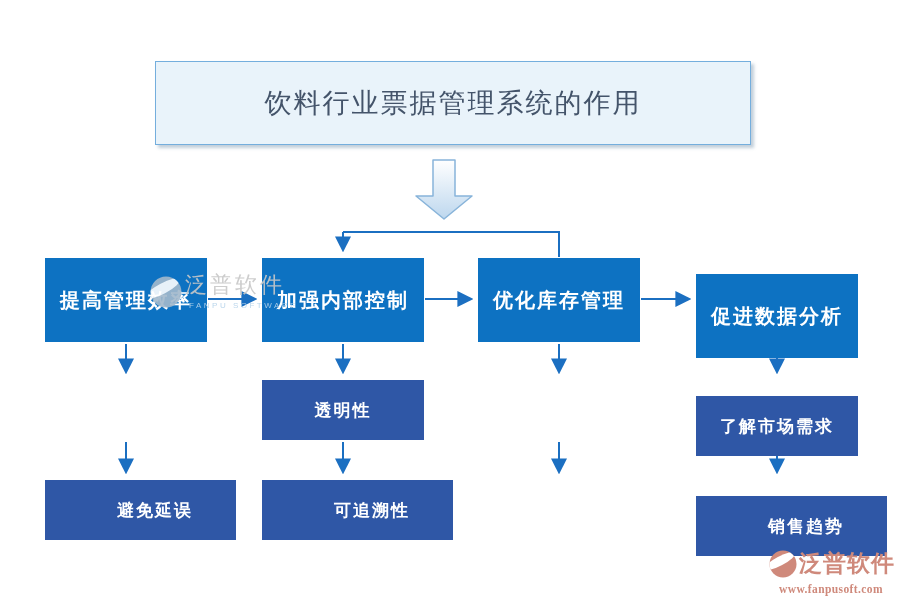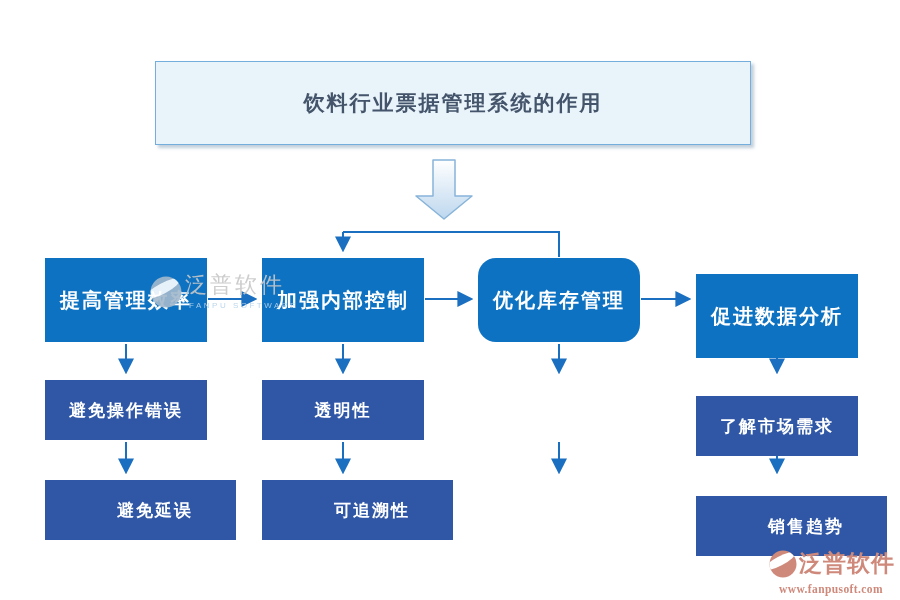--- a/index.html
+++ b/index.html
@@ -11,23 +11,22 @@
   
   .title-box {
     position:absolute; left:155px; top:61px; width:594px; height:82px;
     background:var(--title-bg,#e9f3fa);
     border:1.5px solid var(--title-border,#74aedd);
     box-shadow:3px 3px 3px rgba(120,148,172,.45);
     display:flex; align-items:center; justify-content:center;
   }
   .title-text {
     font-family:"Liberation Serif", serif;
-    font-size:21px; letter-spacing:2px;
+    font-size:27px; letter-spacing:2px;
     color:var(--title-text,#44546a);
-    font-weight:bold;
   }
 
   
   .connectors { position:absolute; left:0; top:0; width:900px; height:600px; }
   .conn { stroke:var(--connector,#1b6fc1); stroke-width:2; fill:none; }
   .ah-fill { fill:var(--connector,#1b6fc1); }
   .block-arrow {
     fill:url(#arrowGrad);
     stroke:var(--block-arrow-border,#88b4da); stroke-width:1.5;
     stroke-linejoin:round;
@@ -38,21 +37,21 @@
     position:absolute; width:162px;
     color:#ffffff; font-family:"Liberation Serif", serif; font-weight:bold;
     display:flex; align-items:center; justify-content:center;
     text-align:center; letter-spacing:2px;
   }
   .row-head { top:258px; height:84px; font-size:20px; background:var(--row1-box,#0d72c2); }
   .row-mid  { top:380px; height:60px; font-size:17px; background:var(--row2-box,#2f57a6); }
   .row-bot  { top:480px; height:60px; font-size:17px; background:var(--row2-box,#2f57a6);padding-left:29px; }
   .col-0 { left:45px; }
   .col-1 { left:262px; }
-  .col-2 { left:478px;border-radius:18px; }
+  .col-2 { left:478px; }
   .col-3 { left:696px;margin-top:16px; }
 
   
   .watermark {
     position:absolute; left:150px; top:270px;
     display:flex; align-items:flex-start; gap:3px;
     opacity:.9; pointer-events:none;
   }
   .wm-icon { margin-top:6px; color:#a3b9cc; }
   .wm-col { display:flex; flex-direction:column; }
@@ -128,23 +127,20 @@
   <div class="node row-head col-1">
       <span>加强内部控制</span>
     </div>
   <div class="node row-head col-2">
       <span>优化库存管理</span>
     </div>
   <div class="node row-head col-3">
       <span>促进数据分析</span>
     </div>
 
-  <div class="node row-mid col-0">
-      <span>避免操作错误</span>
-    </div>
   <div class="node row-mid col-1">
       <span>透明性</span>
     </div>
   <div class="node row-mid col-3">
       <span>了解市场需求</span>
     </div>
 
   <div class="node row-bot col-0">
       <span>避免延误</span>
     </div>

